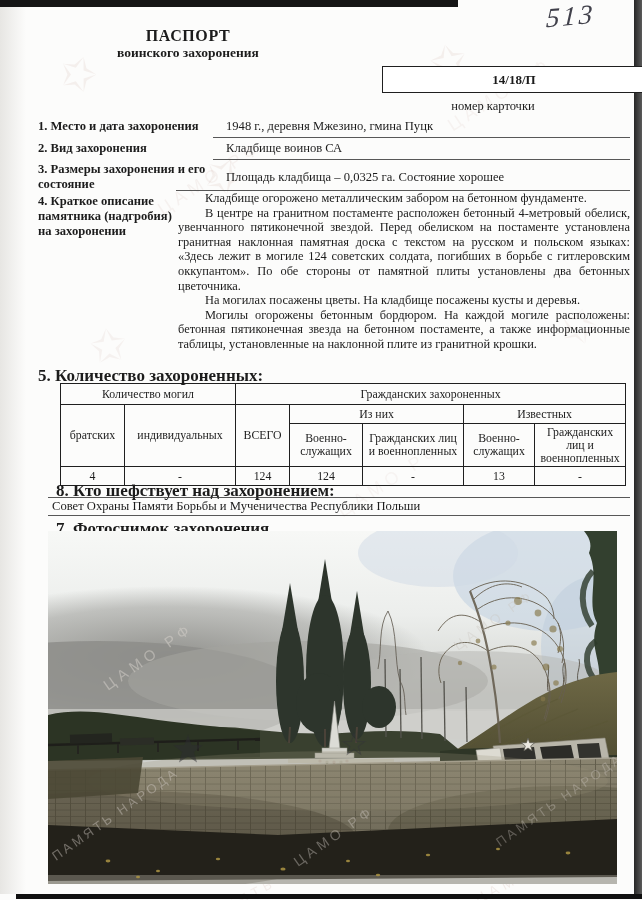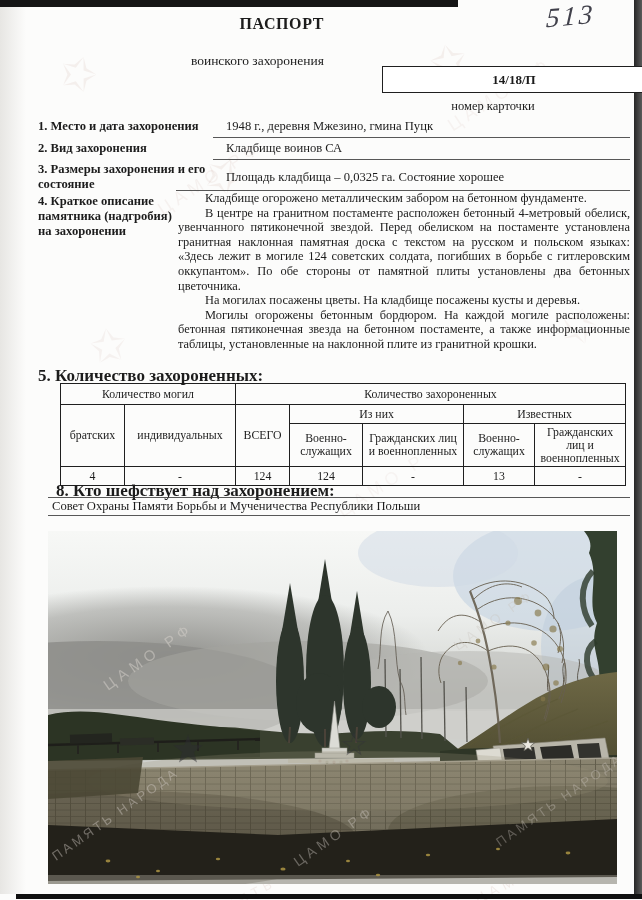--- a/index.html
+++ b/index.html
@@ -10,23 +10,23 @@
   }
   .abs{position:absolute;}
   
   .edge-top{left:0;top:0;width:458px;height:7px;background:#151515;}
   .edge-right{left:634px;top:0;width:8px;height:896px;background:linear-gradient(90deg,#262626,#5a5a5a);}
   .edge-bottom{left:16px;top:894px;width:626px;height:5px;background:#101010;}
   .edge-left{left:0;top:7px;width:26px;height:887px;background:linear-gradient(90deg,#e7e6e3,rgba(252,252,251,0));}
 
   .hand-number{left:546px;top:1px;font-size:27px;font-style:italic;color:#41414b;
     letter-spacing:3px;transform:rotate(-5deg) skewX(-8deg);}
-  .doc-title{left:52px;top:15px;width:272px;text-align:right;}
+  .doc-title{left:52px;top:27px;width:272px;text-align:center;}
   .doc-title-main{font-size:16px;font-weight:bold;letter-spacing:0.6px;}
-  .doc-title-sub{font-size:13.5px;font-weight:normal;margin-top:20px;}
+  .doc-title-sub{font-size:13.5px;font-weight:bold;margin-top:0;}
   .country{left:348px;top:30px;width:280px;text-align:center;font-weight:bold;font-size:13.5px;}
   .card-box{left:382px;top:66px;width:262px;height:25px;border:1.5px solid #1f1f1f;background:#fff;
     text-align:center;font-weight:bold;font-size:13px;line-height:25px;}
   .card-caption{left:362px;top:99px;width:262px;text-align:center;font-size:12.5px;}
 
   .f-label{font-weight:bold;font-size:12.6px;line-height:15.2px;}
   .f-value{font-size:12.6px;white-space:nowrap;}
   .rule{height:0;border-top:1px solid #3a3a3a;opacity:.85;}
 
   .desc{left:178px;top:191px;width:452px;font-size:12.4px;line-height:14.6px;text-align:justify;}
@@ -111,21 +111,21 @@
         <col style="width:111px">
         <col style="width:54px">
       <col style="width:73px">
         <col style="width:101px">
         <col style="width:71px">
         <col style="width:91px">
     </colgroup>
     <tbody>
         <tr class="tr1">
       <td colspan="2">Количество могил</td>
-      <td colspan="5">Количество захороненных</td>
+      <td colspan="5">Гражданских захороненных</td>
     </tr>
     <tr class="tr2">
       <td rowspan="2">братских</td>
       <td rowspan="2">индивидуальных</td>
       <td rowspan="2">ВСЕГО</td>
       <td colspan="2">Из них</td>
       <td colspan="2">Известных</td>
     </tr>
     <tr class="tr3">
       <td>Военно-служащих</td>
@@ -143,20 +143,21 @@
       <td>-</td>
     </tr>
   </tbody>
     </table>
 
   <div class="abs sec-heading" style="left:56px;top:481px;">8. Кто шефствует над захоронением:</div>
   <div class="abs rule" style="left:48px;top:497px;width:582px;"></div>
   <div class="abs f-value" style="left:52px;top:499px;">Совет Охраны Памяти Борьбы и Мученичества Республики Польши</div>
   <div class="abs rule" style="left:48px;top:515px;width:582px;"></div>
 
+  <div class="abs sec-heading" style="left:56px;top:519px;">7. Фотоснимок захоронения</div>
 
   <div class="abs photo">
     <svg viewBox="0 0 569 353" width="569" height="353">
       <defs>
         <linearGradient id="skyG" x1="0" y1="0" x2="0" y2="1">
           <stop offset="0" stop-color="#f7f8f6"></stop>
             <stop offset="0.35" stop-color="#eceeec"></stop>
           <stop offset="0.55" stop-color="#dcdedb"></stop>
             <stop offset="0.68" stop-color="#cfd0cc"></stop>
         </linearGradient>

